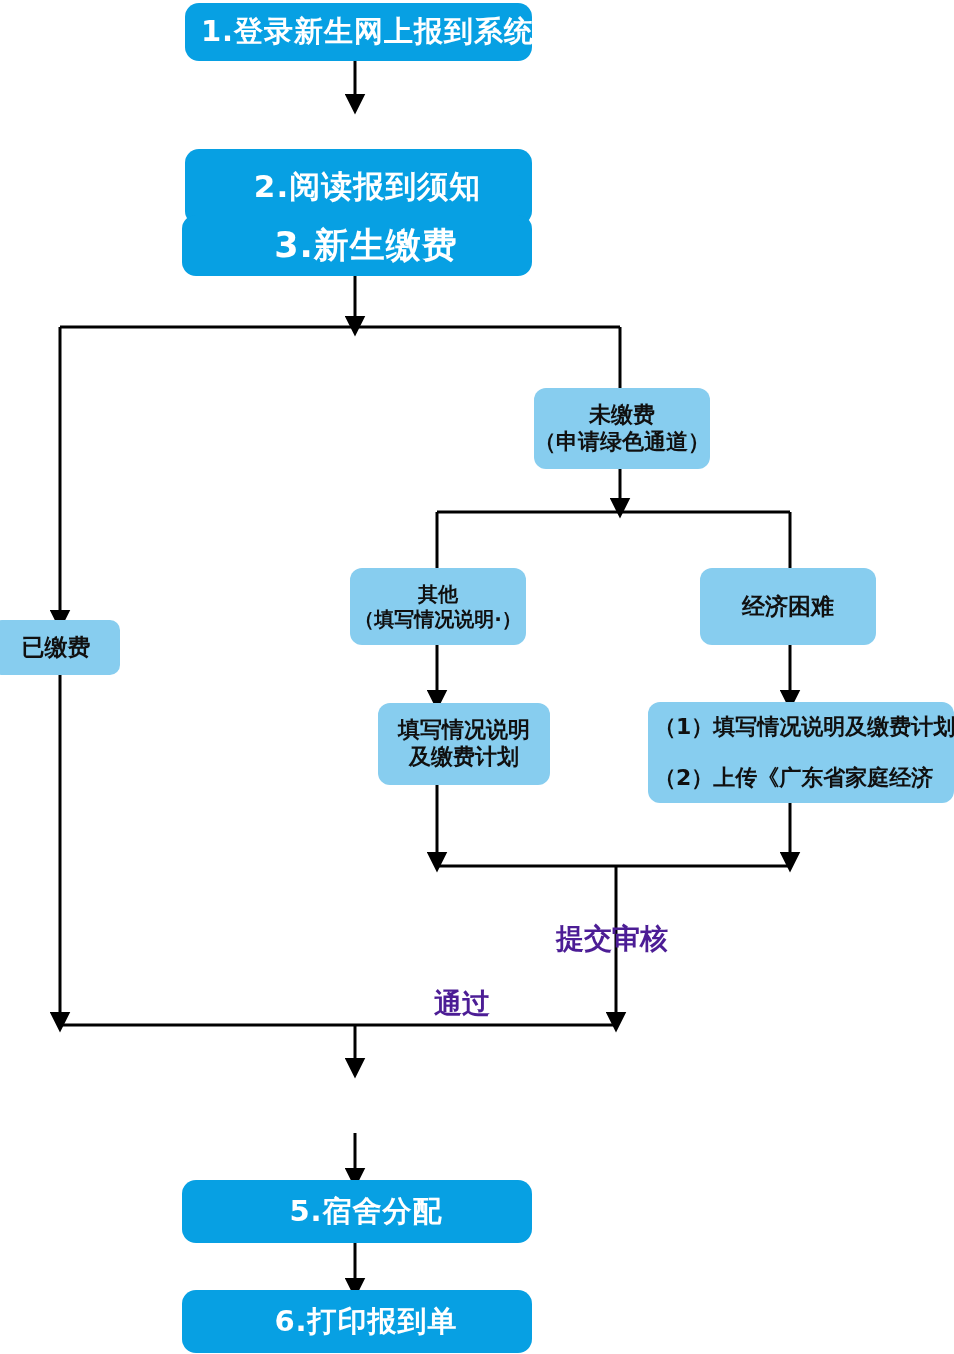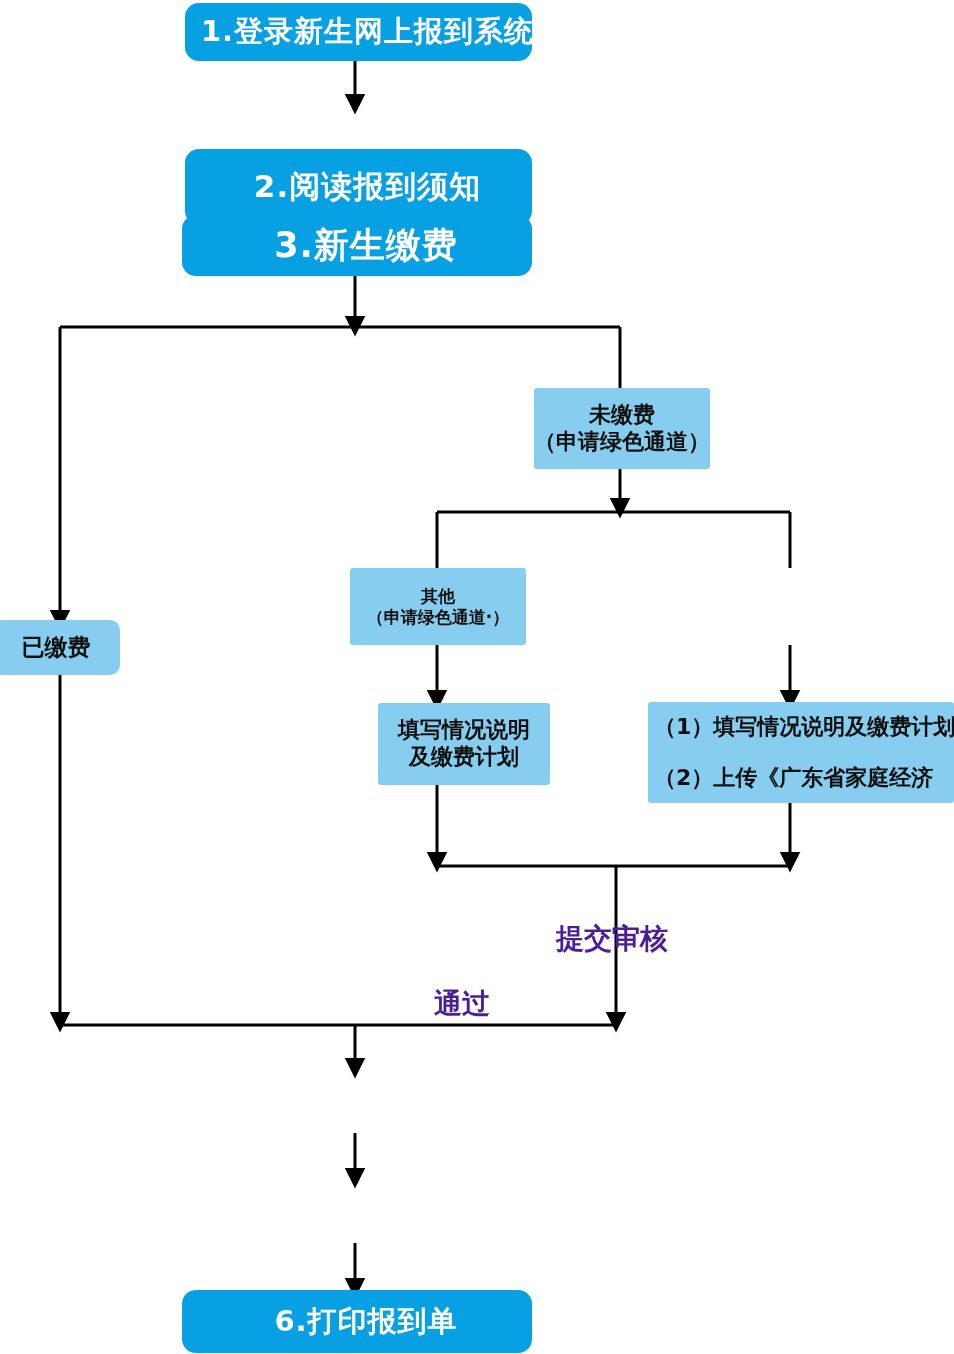--- a/index.html
+++ b/index.html
@@ -41,21 +41,21 @@
     background: #07a0e3;
     color: #ffffff;
     font-weight: bold;
     letter-spacing: 1px;
     padding-left: 18px;
   }
   .node-secondary {
     background: #87cdef;
     color: #101010;
     font-weight: bold;
-    border-radius: 3px;
+    border-radius: 12px;
   }
   .node-line {
     display: block;
     line-height: 1.22;
     white-space: nowrap;
   }
   .edge-label {
     position: absolute;
     color: #4c1d95;
     font-weight: bold;
@@ -132,39 +132,45 @@
 
   <div class="node node-secondary" style="left:534px; top:388px; width:176px; height:81px; font-size:22px;">
     <span class="node-line">未缴费</span>
     <span class="node-line">（申请绿色通道）</span>
   </div>
 
   <div class="node node-secondary" style="left:-8px; top:620px; width:128px; height:55px; font-size:23px; border-radius:10px;">
     <span class="node-line">已缴费</span>
   </div>
 
-  <div class="node node-secondary" style="left:350px; top:568px; width:176px; height:77px; font-size:17px;">
+  <div class="node node-secondary" style="left:350px; top:568px; width:176px; height:77px; font-size:20px;">
     <span class="node-line">其他</span>
-    <span class="node-line">（申请绿色通道·）</span>
+    <span class="node-line">（填写情况说明·）</span>
   </div>
 
+  <div class="node node-secondary" style="left:700px; top:568px; width:176px; height:77px; font-size:23px;">
+    <span class="node-line">经济困难</span>
+  </div>
 
   <div class="node node-secondary" style="left:352px; top:703px; width:172px; height:82px; font-size:22px;margin-left:26px;">
     <span class="node-line">填写情况说明</span>
     <span class="node-line">及缴费计划</span>
   </div>
 
   <div class="node node-secondary" style="left:648px; top:702px; width:306px; height:101px; font-size:22px; align-items:stretch; justify-content:center; padding:4px 6px;gap:24px;">
     <span class="node-line ln-left">（1）填写情况说明及缴费计划</span>
     <span class="node-line ln-left">（2）上传《广东省家庭经济</span>
   </div>
 
   <div class="edge-label" style="left:556px; top:920px; font-size:28px;">提交审核</div>
 
   <div class="edge-label" style="left:434px; top:985px; font-size:28px;">通过</div>
 
 
+  <div class="node node-primary" style="left:182px; top:1180px; width:350px; height:63px; font-size:29px;">
+    <span class="node-line">5.宿舍分配</span>
+  </div>
 
   <div class="node node-primary" style="left:182px; top:1290px; width:350px; height:63px; font-size:29px;">
     <span class="node-line">6.打印报到单</span>
   </div>
 
 </div>
 
 </body></html>

